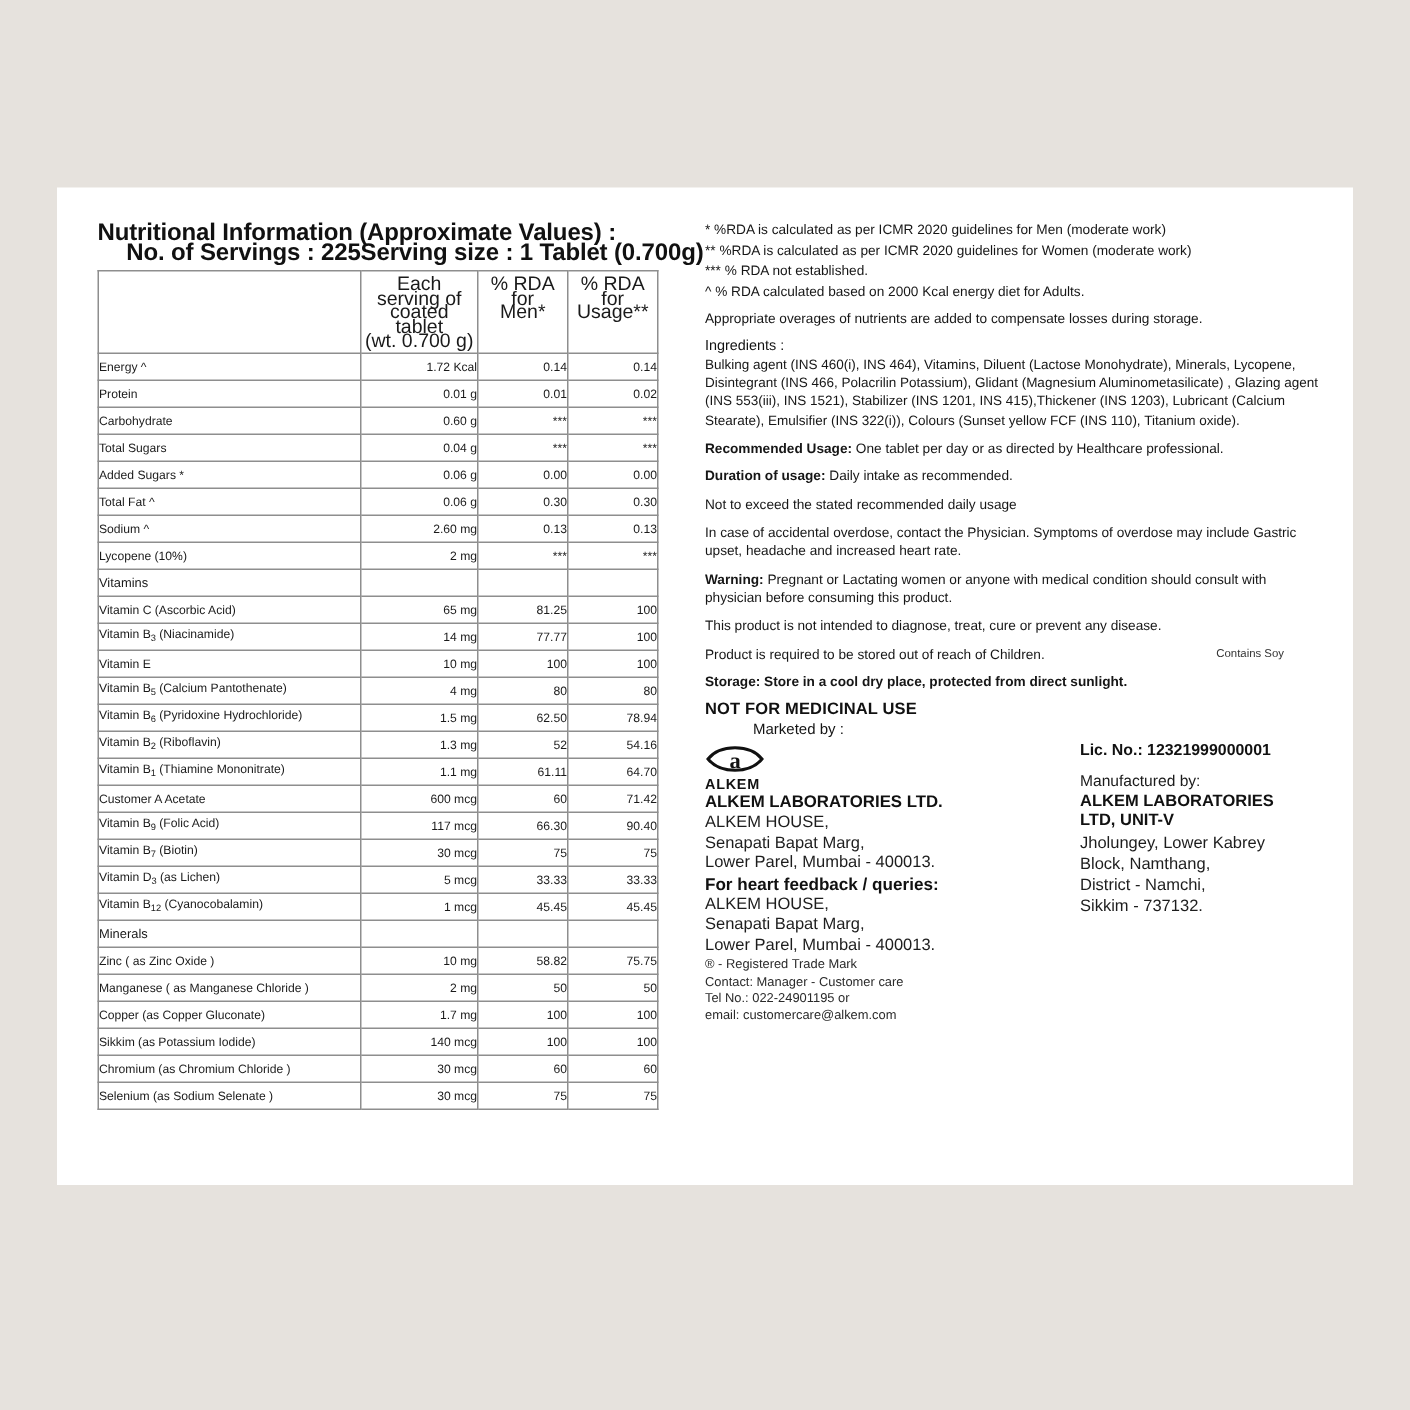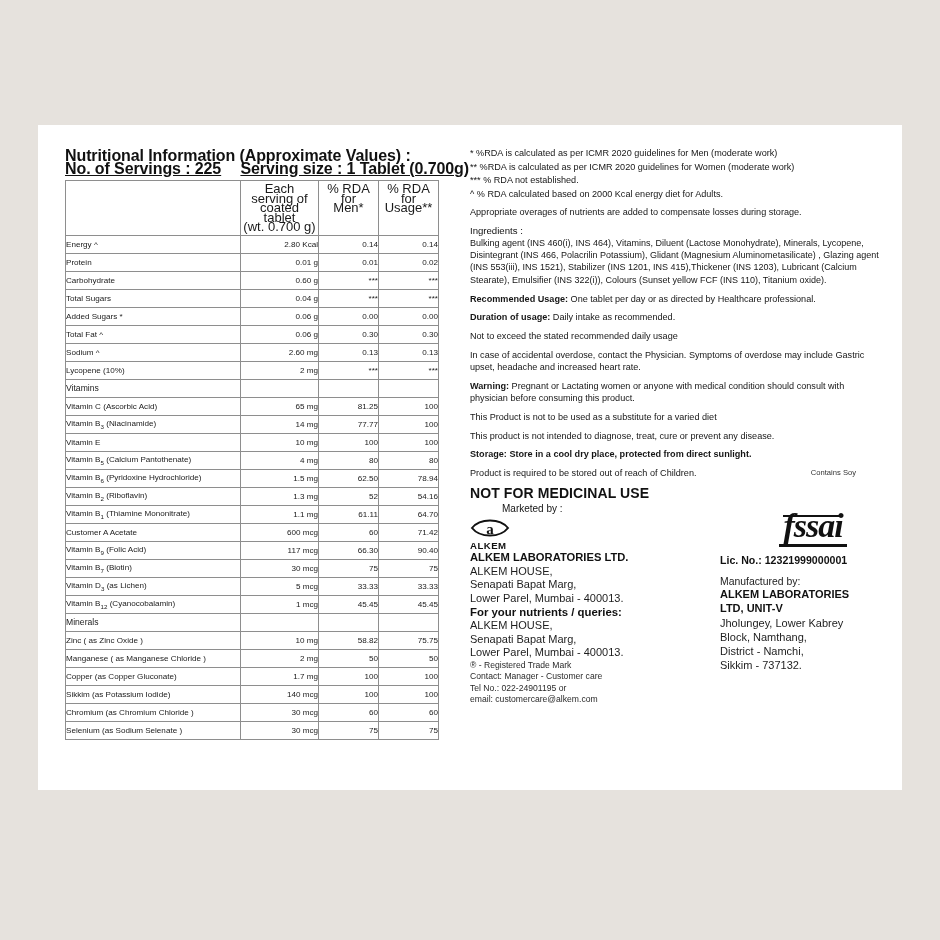--- a/index.html
+++ b/index.html
@@ -29,24 +29,23 @@
   
   .nutri-head {
     font-size: 16px;
     font-weight: bold;
     color: #111;
     line-height: 13px;
     letter-spacing: -0.1px;
   }
   .nutri-head-row2 {
     display: flex;
-    justify-content: space-between;
+    justify-content: flex-end;
     align-items: baseline;
     width: 404px;
-    text-decoration: underline;
   }
   table.nutri {
     margin-top: 5px;
     border-collapse: collapse;
     width: 373px;
     table-layout: fixed;
     font-size: 8.1px;
     color: #1a1a1a;
   }
   table.nutri td, table.nutri th {
@@ -81,21 +80,21 @@
     margin: 0 0 6px 0;
   }
   .rtxt.note { margin-bottom: 1px; }
   .rtxt b { font-weight: bold; }
   .blk-head {
     font-size: 9.6px; font-weight: normal; color: #111;
     margin: 4px 0 1px 0;
   }
   .ing-body { font-size: 9px; line-height: 12.2px; margin-bottom: 7px; }
   .notmed {
-    font-size: 14px; font-weight: bold; color: #111;
+    font-size: 11px; font-weight: bold; color: #111;
     margin: 3px 0 2px 0; letter-spacing: 0.1px;
   }
   .marketed { font-size: 10px; color: #141414; margin-bottom: 3px; padding-left: 32px; }
   .contains-soy {
     position: absolute; right: 26px; top: 0;
     font-size: 7.6px; color: #333;
   }
   .storage-line { position: relative; }
   
   .bottom-area { position: relative; margin-top: 2px; }
@@ -168,21 +167,21 @@
           <th>
             <div>% RDA</div>
             <div>for</div>
             <div>Usage**</div>
           </th>
         </tr>
       </thead>
       <tbody id="nutri-body">
           <tr class="row-h">
             <td class="c-name"><span>Energy ^</span></td>
-            <td class="c-val">2.80 Kcal</td>
+            <td class="c-val">1.72 Kcal</td>
             <td class="c-rda">0.14</td>
             <td class="c-rda">0.14</td>
           </tr>
           <tr class="row-h">
             <td class="c-name"><span>Protein</span></td>
             <td class="c-val">0.01 g</td>
             <td class="c-rda">0.01</td>
             <td class="c-rda">0.02</td>
           </tr>
           <tr class="row-h">
@@ -353,57 +352,53 @@
     <p class="rtxt">Appropriate overages of nutrients are added to compensate losses during storage.</p>
 
     <div class="blk-head">Ingredients :</div>
     <p class="rtxt ing-body">Bulking agent (INS 460(i), INS 464), Vitamins, Diluent (Lactose Monohydrate), Minerals, Lycopene, Disintegrant (INS 466, Polacrilin Potassium), Glidant (Magnesium Aluminometasilicate) , Glazing agent (INS 553(iii), INS 1521), Stabilizer (INS 1201, INS 415),Thickener (INS 1203), Lubricant (Calcium Stearate), Emulsifier (INS 322(i)), Colours (Sunset yellow FCF (INS 110), Titanium oxide).</p>
 
     <p class="rtxt"><b>Recommended Usage:</b><span> One tablet per day or as directed by Healthcare professional.</span></p>
     <p class="rtxt"><b>Duration of usage:</b><span> Daily intake as recommended.</span></p>
     <p class="rtxt">Not to exceed the stated recommended daily usage</p>
     <p class="rtxt">In case of accidental overdose, contact the Physician. Symptoms of overdose may include Gastric upset, headache and increased heart rate.</p>
     <p class="rtxt"><b>Warning:</b><span> Pregnant or Lactating women or anyone with medical condition should consult with physician before consuming this product.</span></p>
-    <p class="rtxt">This Product is not to be used as a substitute for a varied diet</p>
     <p class="rtxt">This product is not intended to diagnose, treat, cure or prevent any disease.</p>
-    <p class="rtxt"><b>Storage: Store in a cool dry place, protected from direct sunlight.</b></p>
     <p class="rtxt storage-line">
       <span>Product is required to be stored out of reach of Children.</span>
       <span class="contains-soy">Contains Soy</span>
     </p>
+    <p class="rtxt"><b>Storage: Store in a cool dry place, protected from direct sunlight.</b></p>
     <div class="notmed">NOT FOR MEDICINAL USE</div>
 
     <div class="bottom-area">
       <div class="addr-block">
         <div class="marketed">Marketed by :</div>
         <div class="logo-a">
           <svg width="40" height="22" viewBox="0 0 40 22" aria-hidden="true">
             <path d="M2 11 C 10 1, 30 1, 38 11 C 30 21, 10 21, 2 11 Z" fill="none" stroke="#111" stroke-width="2"></path>
             <text x="20" y="17" text-anchor="middle" font-family="Liberation Serif, serif" font-size="15" font-weight="bold" fill="#111">a</text>
           </svg>
         </div>
         <div class="brandname">ALKEM</div>
         <div class="addr-strong">ALKEM LABORATORIES LTD.</div>
         <div class="addr-reg">ALKEM HOUSE,</div>
         <div class="addr-reg">Senapati Bapat Marg,</div>
         <div class="addr-reg">Lower Parel, Mumbai - 400013.</div>
-        <div class="feedback-head">For your nutrients / queries:</div>
+        <div class="feedback-head">For heart feedback / queries:</div>
         <div class="addr-reg">ALKEM HOUSE,</div>
         <div class="addr-reg">Senapati Bapat Marg,</div>
         <div class="addr-reg">Lower Parel, Mumbai - 400013.</div>
         <div class="addr-small">® - Registered Trade Mark</div>
         <div class="addr-small">Contact: Manager - Customer care</div>
         <div class="addr-small">Tel No.: 022-24901195 or</div>
         <div class="addr-small">email: customercare@alkem.com</div>
       </div>
 
       <div class="fssai-wrap">
-        <div class="fssai-logo">
-          <span class="fssai-word">fssai</span>
-        </div>
         <div class="lic-no">Lic. No.: 12321999000001</div>
         <div class="mfg-label">Manufactured by:</div>
         <div class="mfg-strong">ALKEM LABORATORIES</div>
         <div class="mfg-strong">LTD, UNIT-V</div>
         <div class="mfg-addr">Jholungey, Lower Kabrey</div>
         <div class="mfg-addr">Block, Namthang,</div>
         <div class="mfg-addr">District - Namchi,</div>
         <div class="mfg-addr">Sikkim - 737132.</div>
       </div>
     </div>

